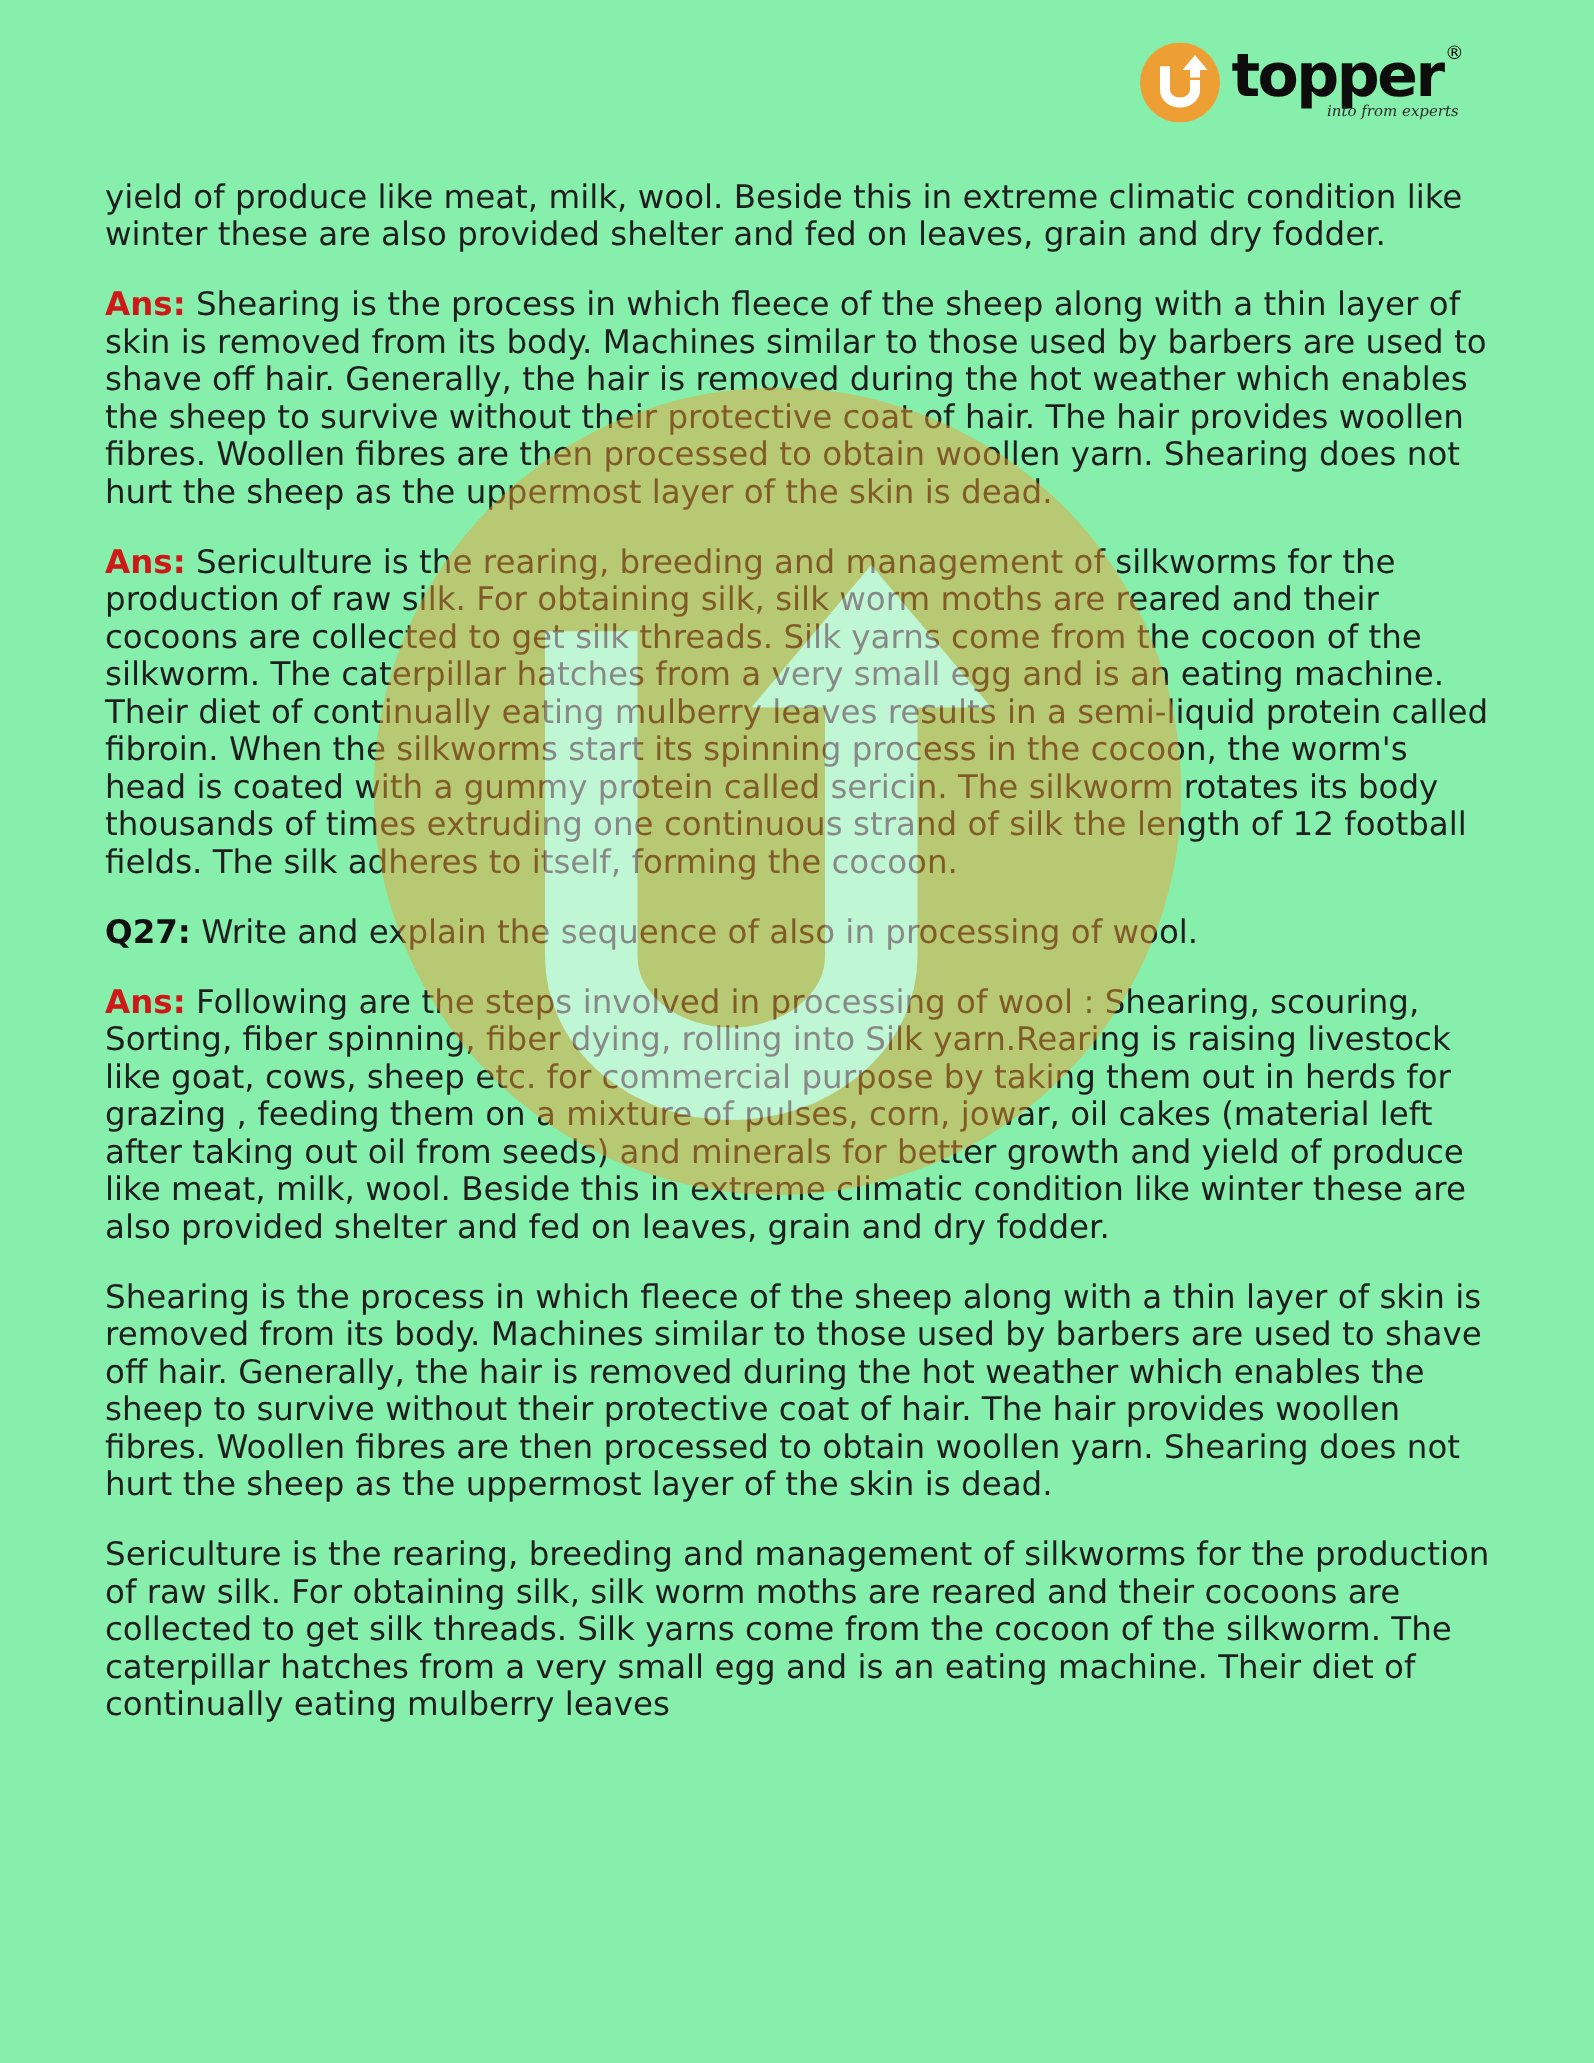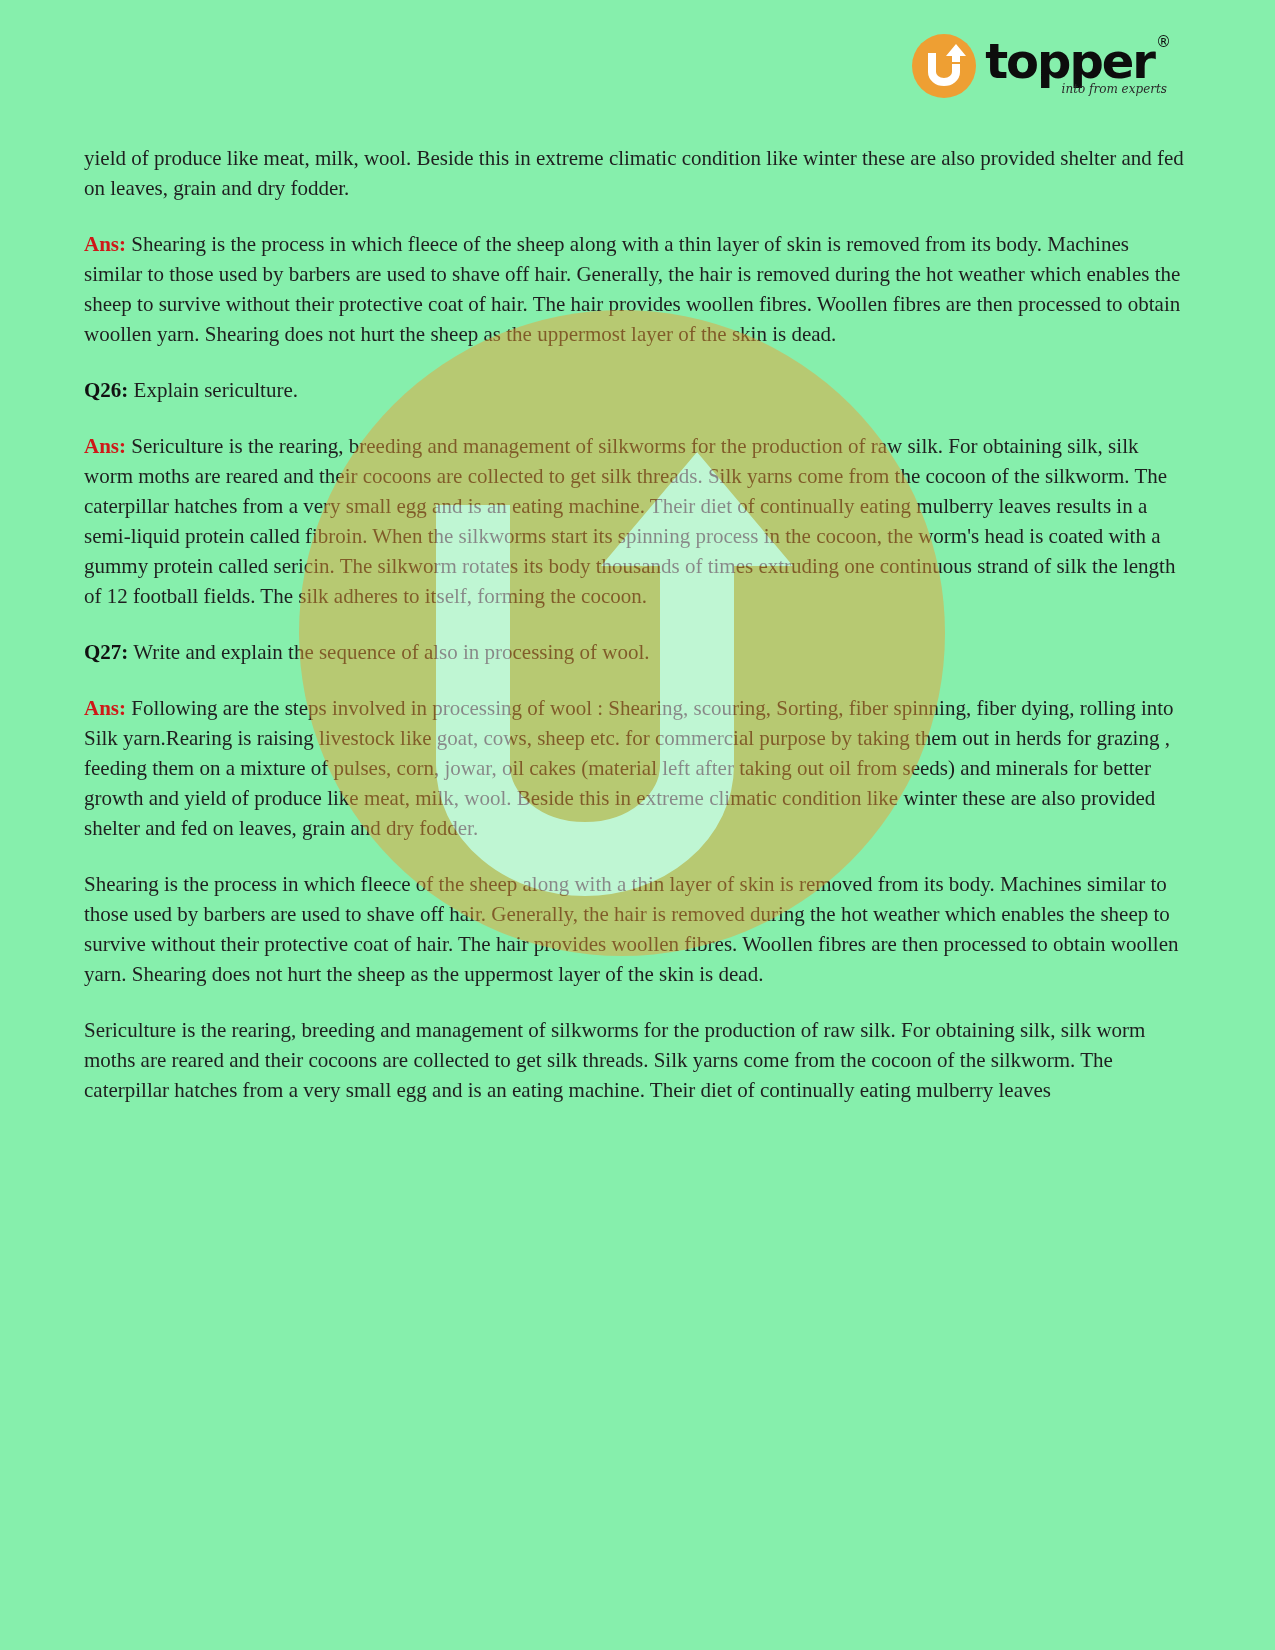--- a/index.html
+++ b/index.html
@@ -54,23 +54,22 @@
     margin-top: -3px;
     margin-right: 4px;
   }
   
   .content {
     position: absolute;
     top: 143px;
     left: 84px;
     width: 1108px;
     z-index: 1;
-    font-size: 21px;
+    font-size: 26px;
     line-height: 30px;
-    font-family: Liberation Serif, serif;
   }
   .content p { margin: 0 0 26px 0; }
   .qlabel  { font-weight: 700; color: #111111; }
   .anslabel{ font-weight: 700; color: #cf1818; }
   
   .watermark {
     position: absolute;
     top: 0; left: 0;
     width: 1275px;
     height: 1650px;
@@ -98,21 +97,20 @@
     </div>
   </div>
 
   <div class="content">
 
     <p><span>yield of produce like meat, milk, wool. Beside this in extreme climatic condition like winter these are also provided shelter and fed on leaves, grain and dry fodder.</span></p>
 
 
     <p><span class="anslabel">Ans:</span><span> Shearing is the process in which fleece of the sheep along with a thin layer of skin is removed from its body. Machines similar to those used by barbers are used to shave off hair. Generally, the hair is removed during the hot weather which enables the sheep to survive without their protective coat of hair. The hair provides woollen fibres. Woollen fibres are then processed to obtain woollen yarn. Shearing does not hurt the sheep as the uppermost layer of the skin is dead.</span></p>
 
-    <p><span class="qlabel">Q26:</span><span> Explain sericulture.</span></p>
 
     <p><span class="anslabel">Ans:</span><span> Sericulture is the rearing, breeding and management of silkworms for the production of raw silk. For obtaining silk, silk worm moths are reared and their cocoons are collected to get silk threads. Silk yarns come from the cocoon of the silkworm. The caterpillar hatches from a very small egg and is an eating machine. Their diet of continually eating mulberry leaves results in a semi-liquid protein called fibroin. When the silkworms start its spinning process in the cocoon, the worm's head is coated with a gummy protein called sericin. The silkworm rotates its body thousands of times extruding one continuous strand of silk the length of 12 football fields. The silk adheres to itself, forming the cocoon.</span></p>
 
     <p><span class="qlabel">Q27:</span><span> Write and explain the sequence of also in processing of wool.</span></p>
 
     <p><span class="anslabel">Ans:</span><span> Following are the steps involved in processing of wool : Shearing, scouring, Sorting, fiber spinning, fiber dying, rolling into Silk yarn.Rearing is raising livestock like goat, cows, sheep etc. for commercial purpose by taking them out in herds for grazing , feeding them on a mixture of pulses, corn, jowar, oil cakes (material left after taking out oil from seeds) and minerals for better growth and yield of produce like meat, milk, wool. Beside this in extreme climatic condition like winter these are also provided shelter and fed on leaves, grain and dry fodder.</span></p>
 
     <p><span>Shearing is the process in which fleece of the sheep along with a thin layer of skin is removed from its body. Machines similar to those used by barbers are used to shave off hair. Generally, the hair is removed during the hot weather which enables the sheep to survive without their protective coat of hair. The hair provides woollen fibres. Woollen fibres are then processed to obtain woollen yarn. Shearing does not hurt the sheep as the uppermost layer of the skin is dead.</span></p>
 
     <p><span>Sericulture is the rearing, breeding and management of silkworms for the production of raw silk. For obtaining silk, silk worm moths are reared and their cocoons are collected to get silk threads. Silk yarns come from the cocoon of the silkworm. The caterpillar hatches from a very small egg and is an eating machine. Their diet of continually eating mulberry leaves</span></p>

